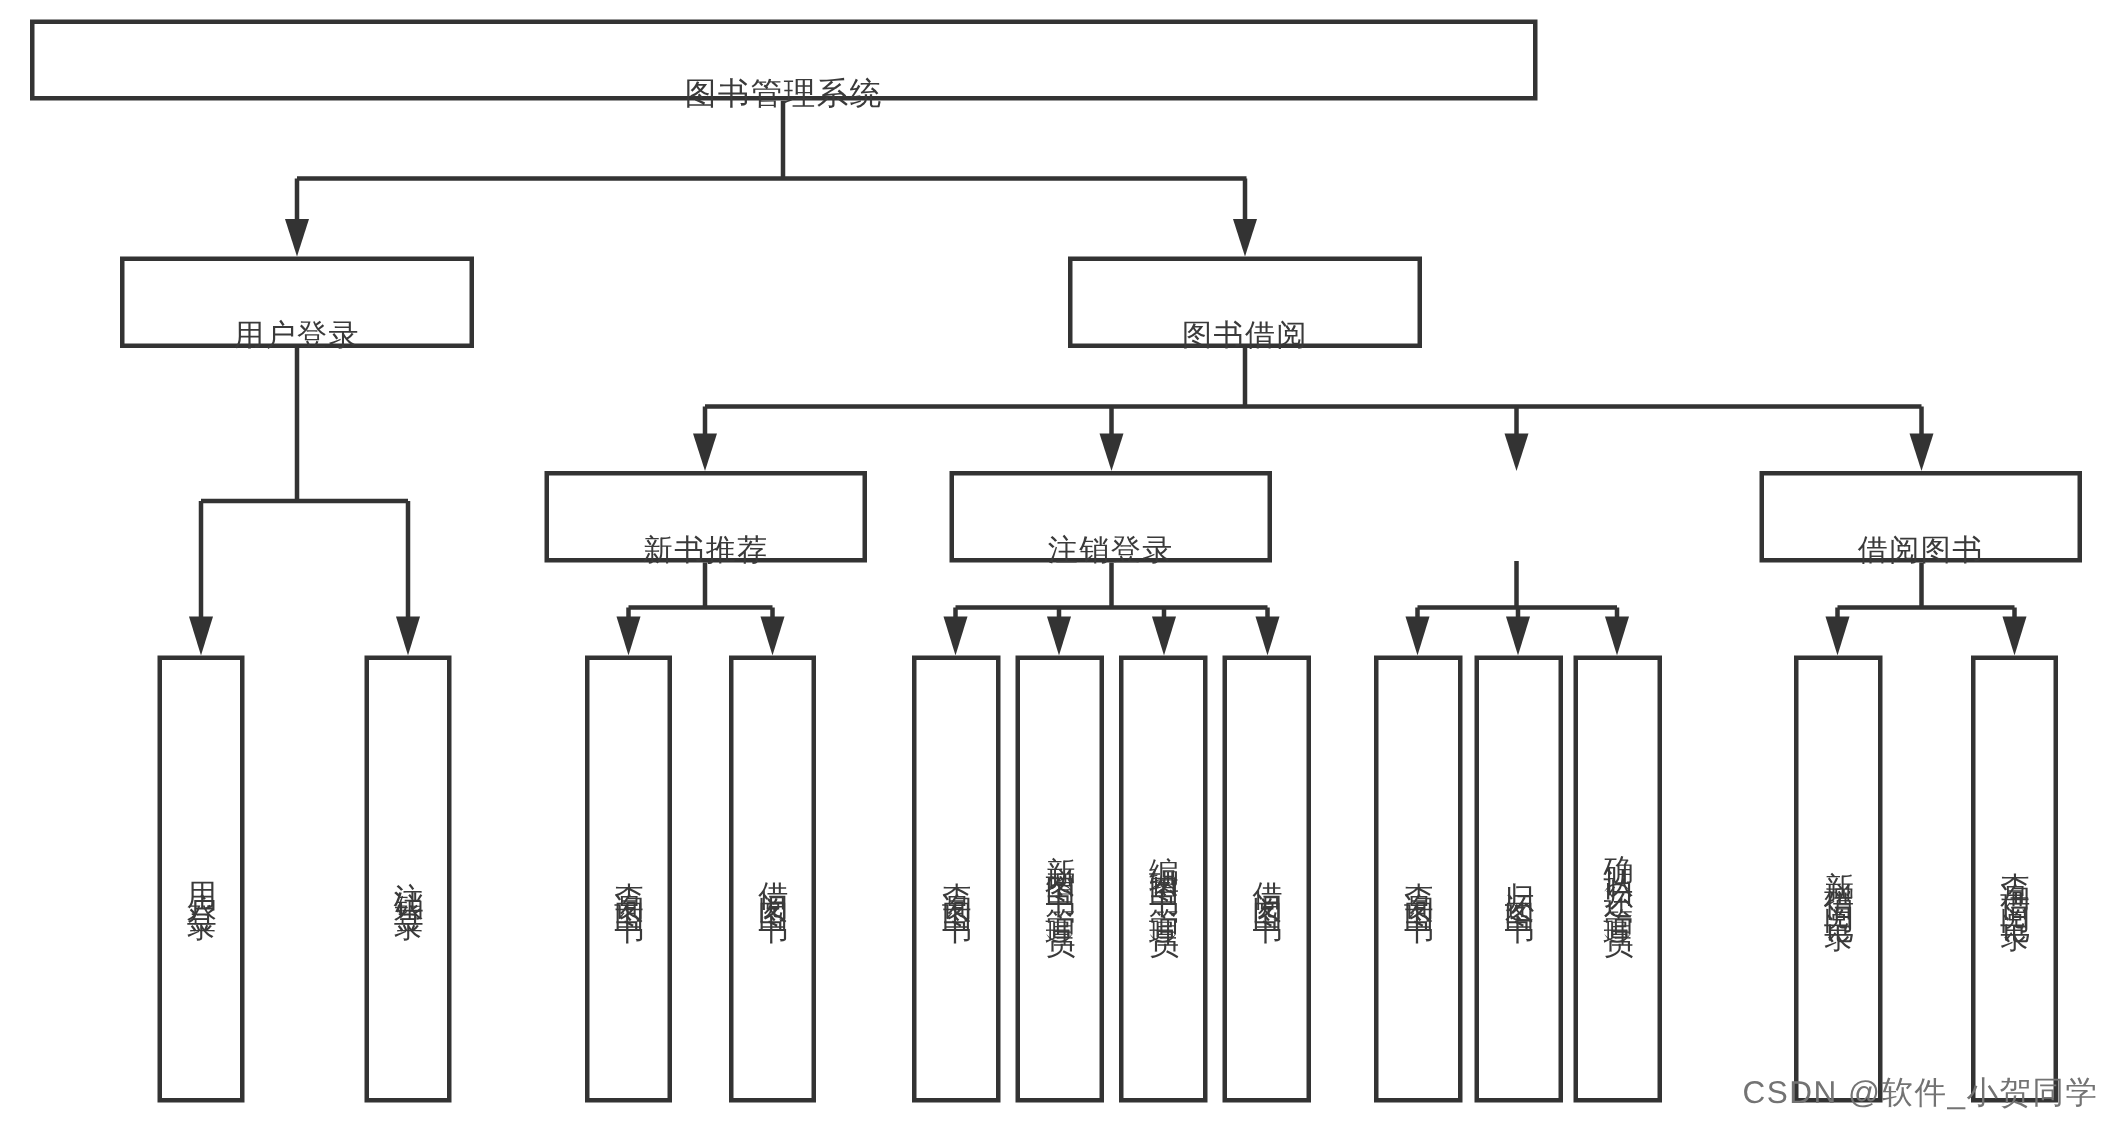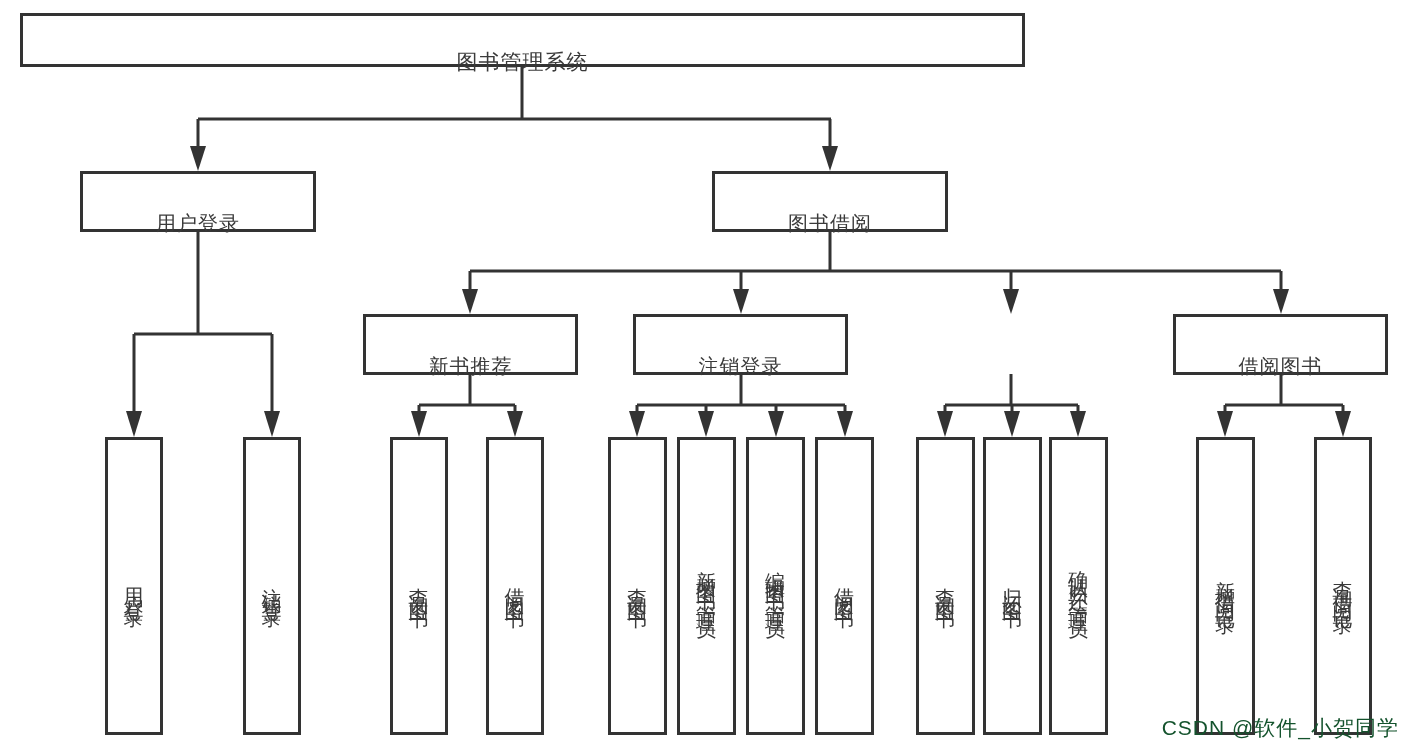--- a/index.html
+++ b/index.html
@@ -44,21 +44,21 @@
     text-orientation: mixed;
     font-size: 20px;
     letter-spacing: 7px;
     line-height: 1;
   }
   .watermark {
     position: absolute;
     top: 714px;
     right: 6px;
     font-size: 21px;
-    color: #14532d;
+    color: #737373;
     letter-spacing: 1px;
     white-space: nowrap;
   }
 </style>
 </head>
 <body>
 
 <div id="canvas">
 
   <svg id="connectors" viewBox="0 0 1405 747" xmlns="http://www.w3.org/2000/svg">

